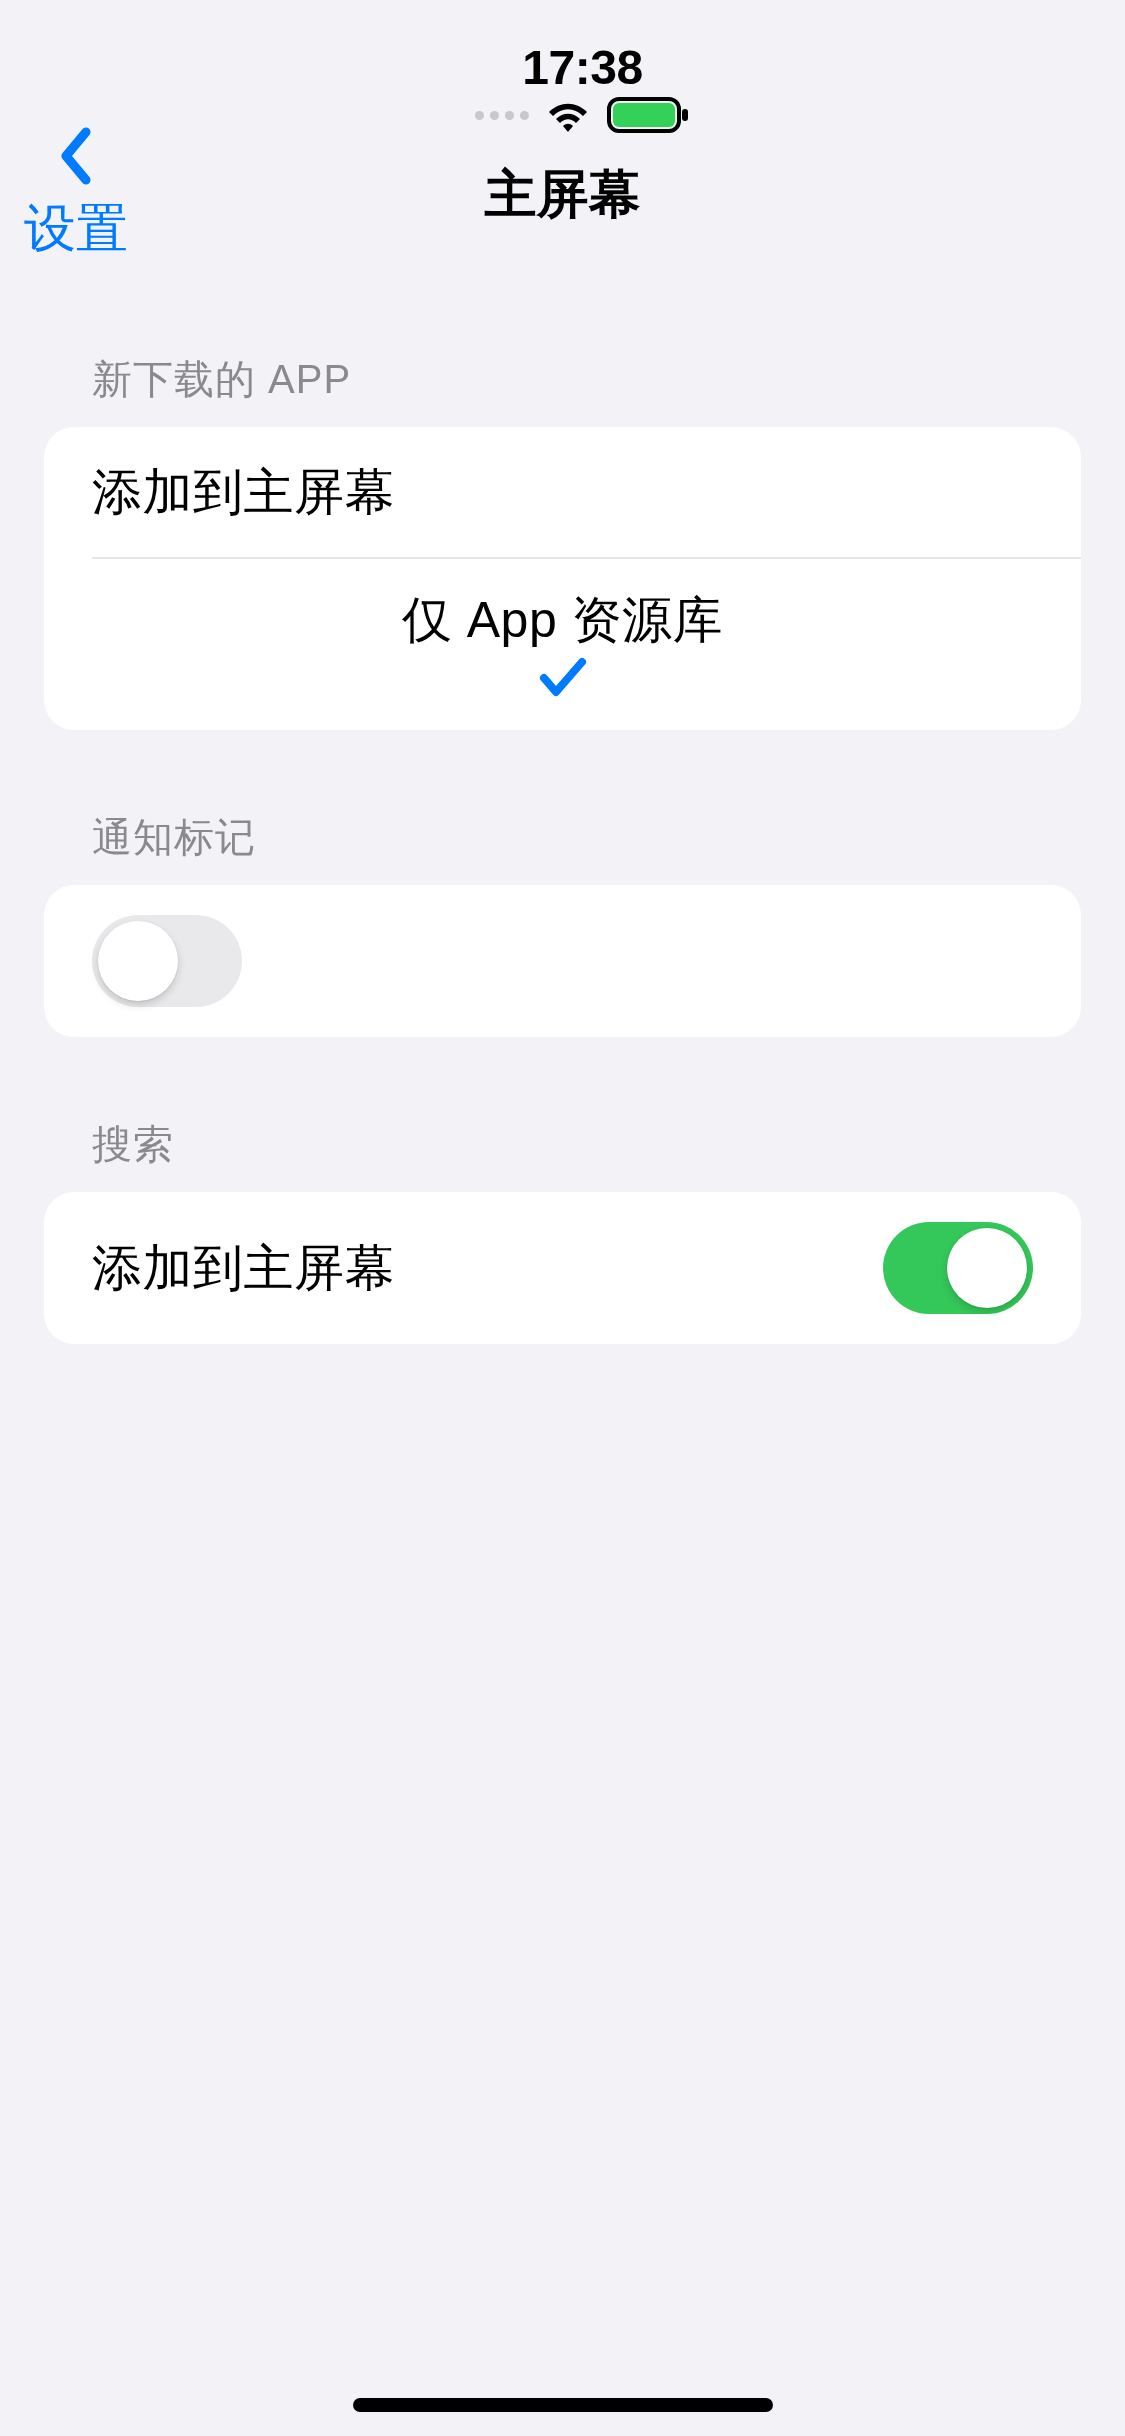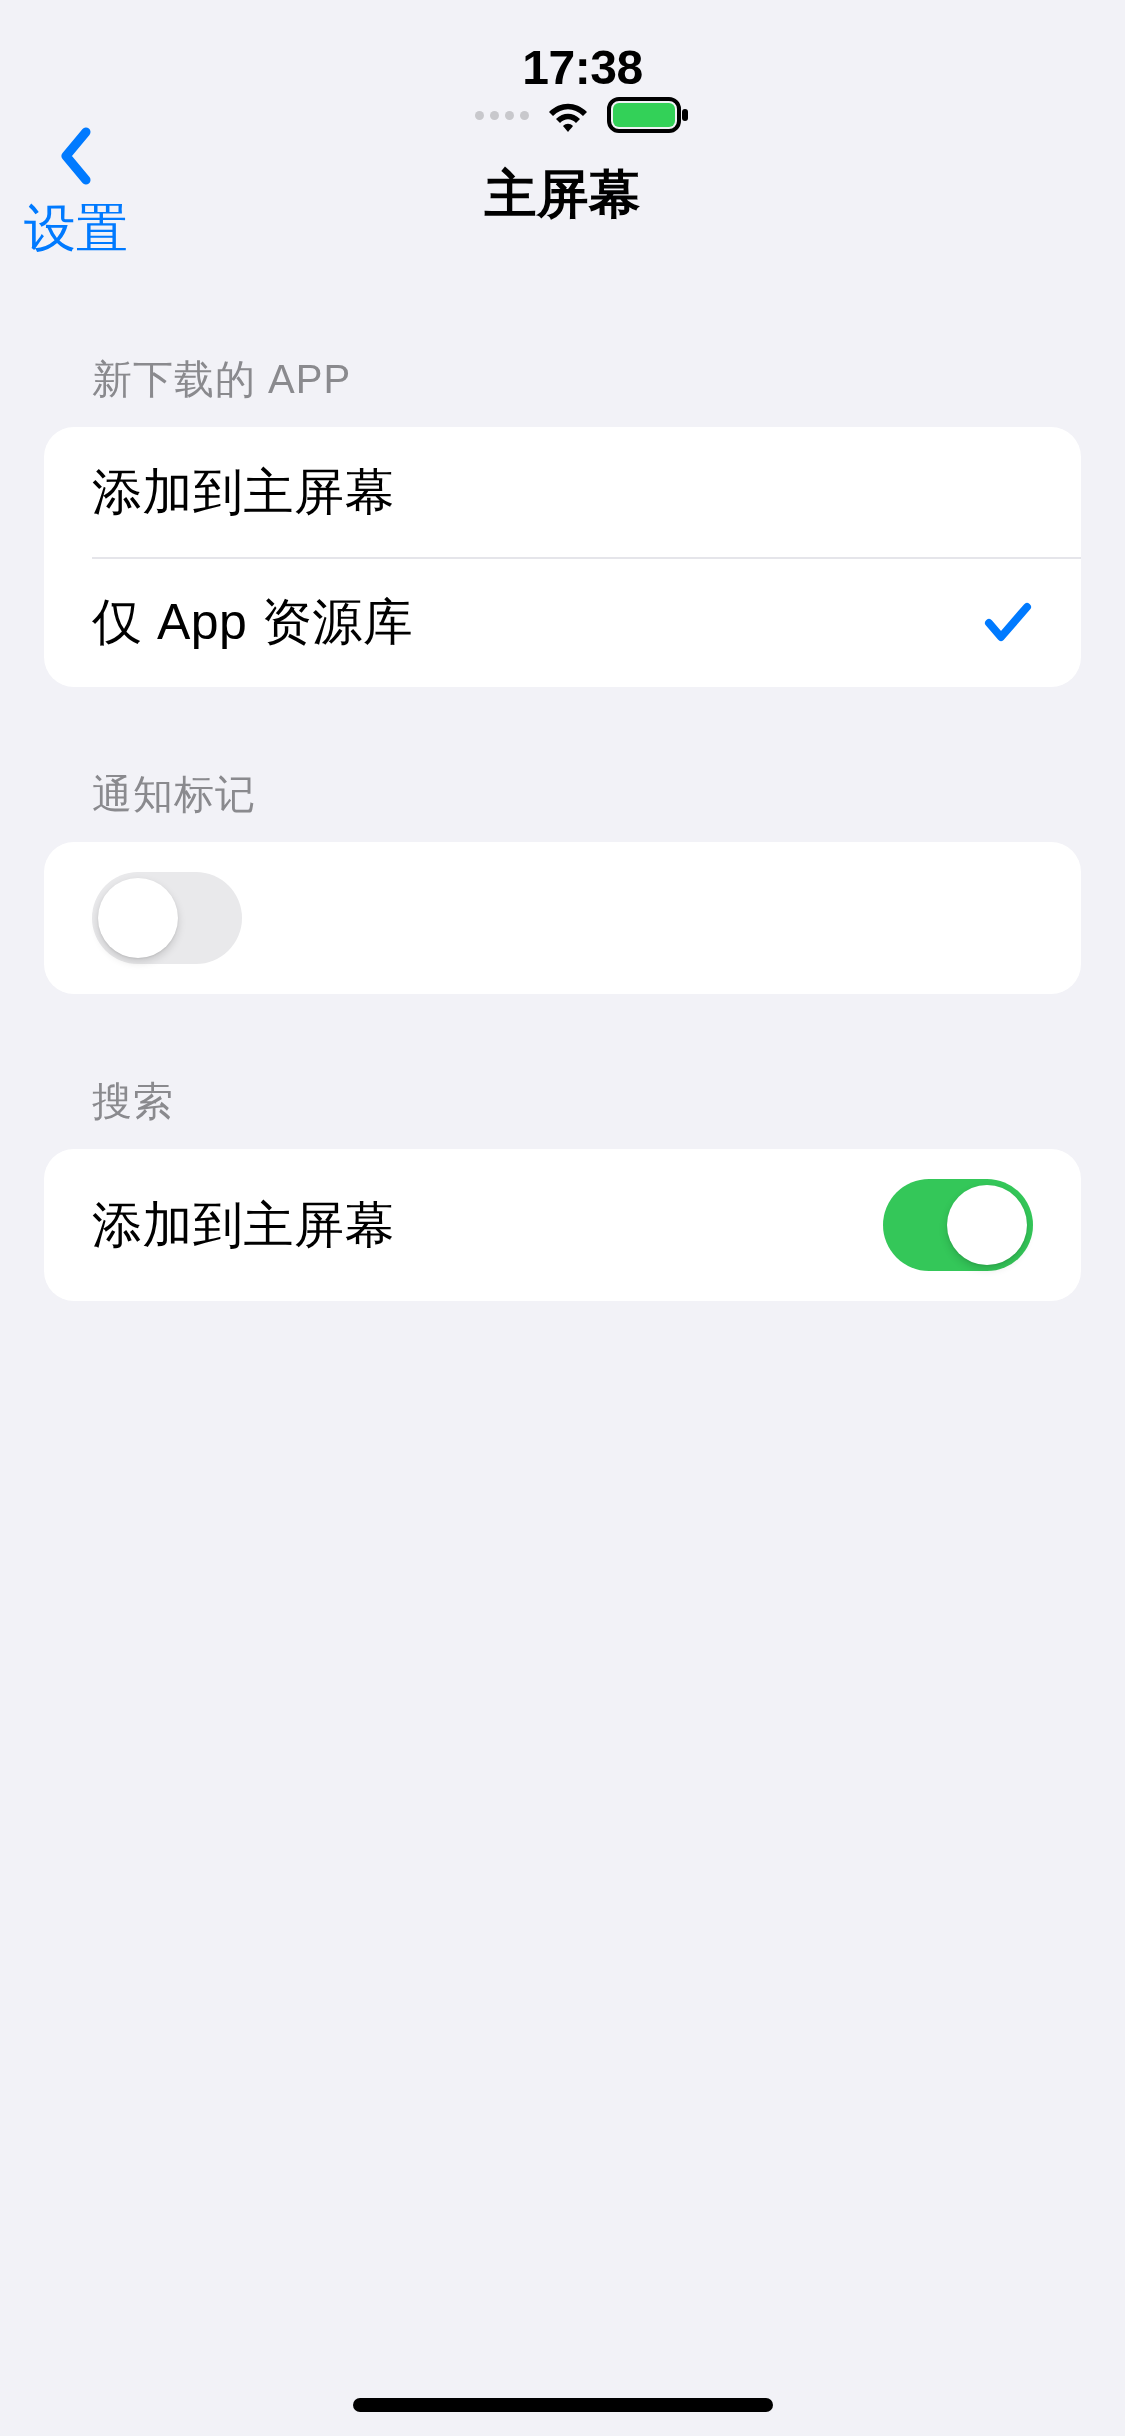--- a/index.html
+++ b/index.html
@@ -116,20 +116,21 @@
       margin-left: 48px;
       padding-left: 0;
     }
     .row + .row .row-label {
       margin-left: 0;
     }
     .section-body .row:nth-child(2) {
       margin-left: 0;
       padding-left: 48px;
       position: relative;
+      flex-direction: column;
     }
     .section-body .row:nth-child(2)::before {
       content: "";
       position: absolute;
       top: 0;
       left: 48px;
       right: 0;
       height: 2px;
       background: #e5e5ea;
     }

